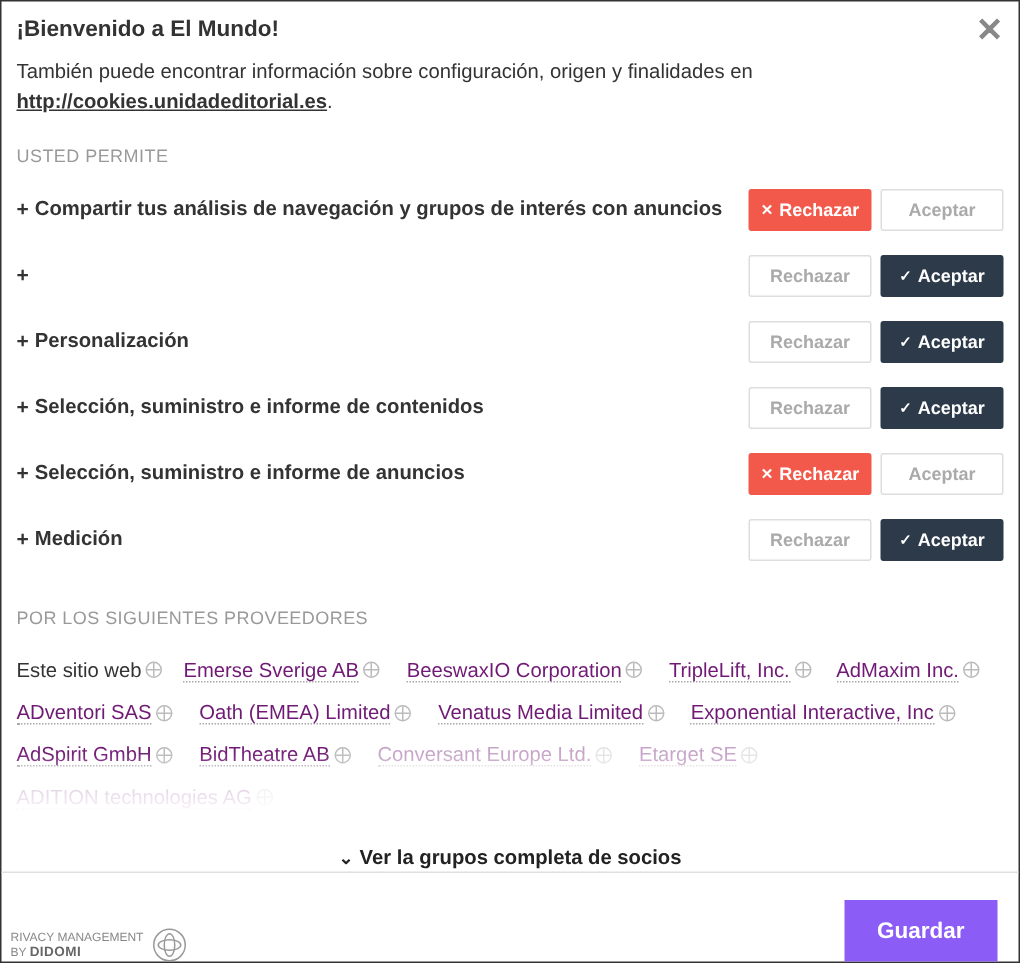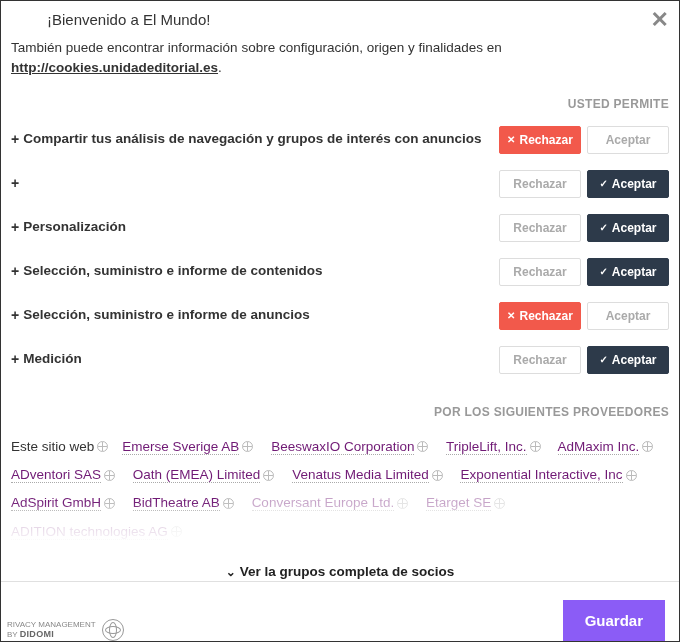--- a/index.html
+++ b/index.html
@@ -29,43 +29,41 @@
     font-weight: bold;
   }
   .content {
     flex: 1;
     padding: 10px 10px 0 10px;
     overflow: hidden;
     position: relative;
   }
   .title {
     font-size: 15px;
-    font-weight: normal;
+    font-weight: bold;
     color: #333;
     margin-bottom: 10px;
-    margin-left: 36px;
   }
   .subtitle {
     font-size: 13.5px;
     color: #333;
     line-height: 1.5;
     margin-bottom: 18px;
   }
   .subtitle a {
     color: #333;
     font-weight: bold;
     text-decoration: underline;
   }
   .section-header {
     font-size: 12px;
-    font-weight: bold;
+    font-weight: normal;
     color: #999;
     letter-spacing: 0.3px;
     margin-bottom: 14px;
-    text-align: right;
   }
   .purpose-row {
     display: flex;
     align-items: center;
     margin-bottom: 14px;
     min-height: 30px;
   }
   .purpose-label {
     flex: 1;
     display: flex;

